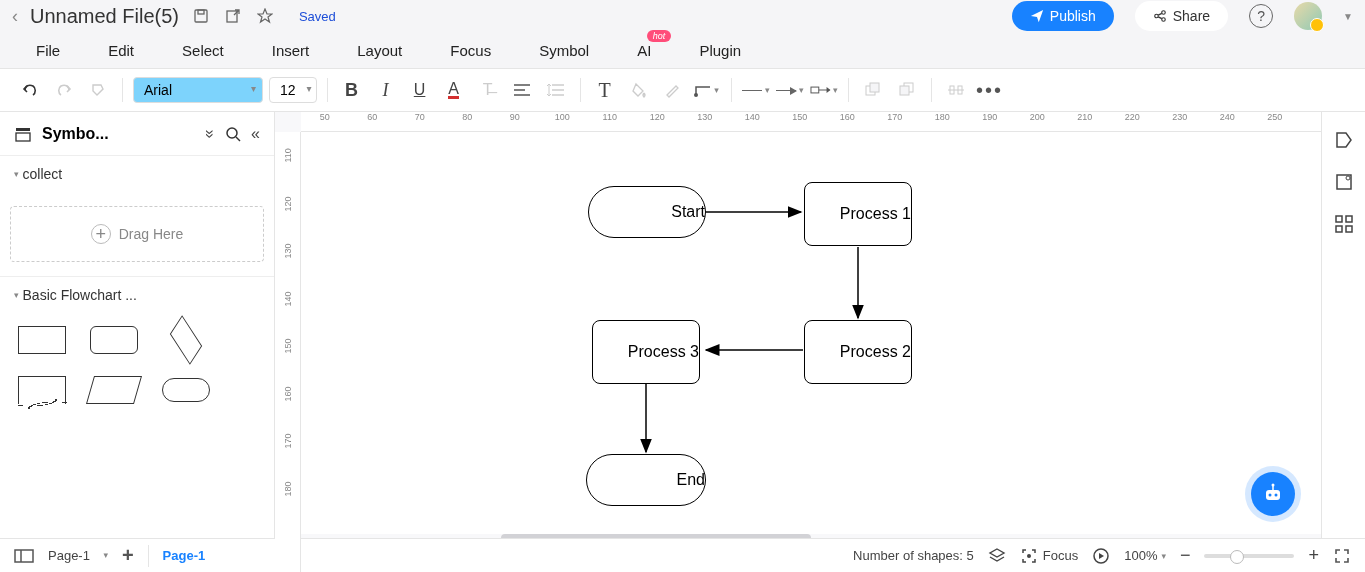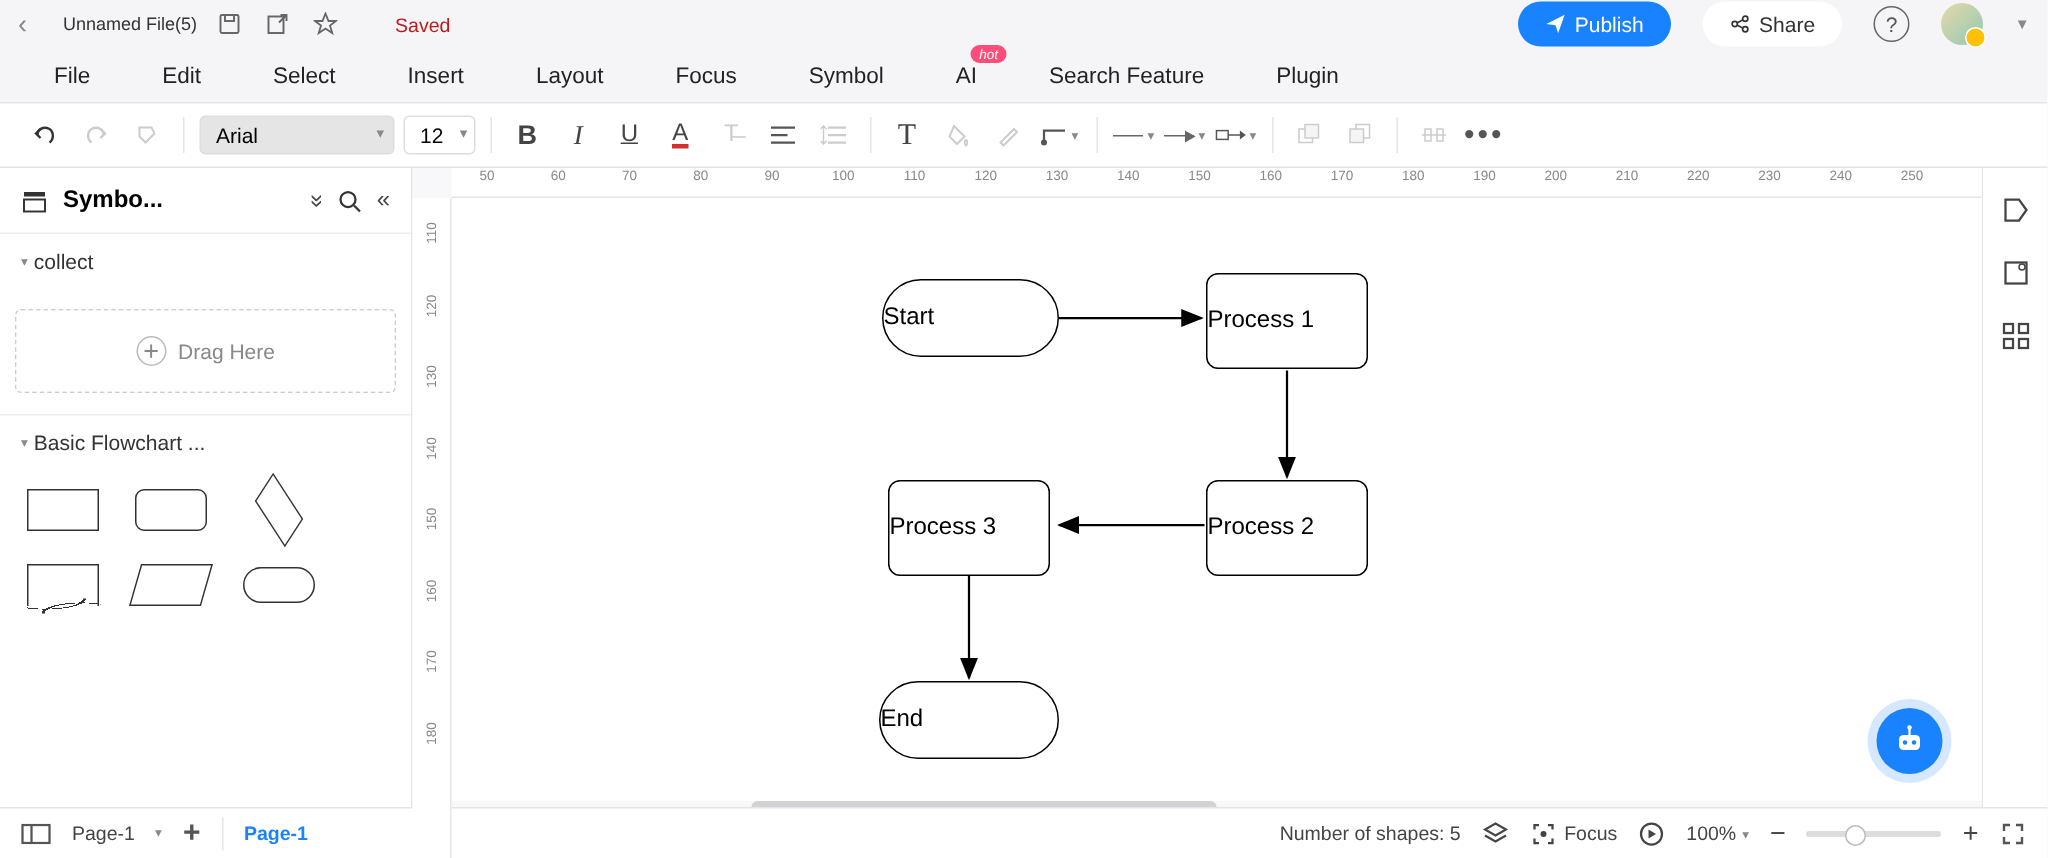--- a/index.html
+++ b/index.html
@@ -1,42 +1,42 @@
 <!DOCTYPE html>
 <html><head>
 <meta charset="utf-8">
 <style>
   * { box-sizing: border-box; margin: 0; padding: 0; font-family: Arial, sans-serif; }
   body { background: #f5f5f7; width: 1365px; height: 572px; overflow: hidden; position: relative; }
   
   
   .title-bar { height: 32px; display: flex; align-items: center; padding: 0 12px; gap: 12px; background: #f5f5f7; }
   .back-btn { color: #888; cursor: pointer; font-size: 18px; }
-  .title-text { font-size: 12px; color: #333; margin-left: 12px; }
+  .title-text { font-size: 20px; color: #333; }
   .title-icon { color: #666; cursor: pointer; width: 20px; height: 20px; display: flex; align-items: center; justify-content: center; }
-  .saved-text { color: #b91c1c; font-size: 13px; margin-left: 24px; }
+  .saved-text { color: #1d4ed8; font-size: 13px; margin-left: 12px; }
   .title-right { margin-left: auto; display: flex; align-items: center; gap: 21px; }
   .publish-btn { background: #1882ff; color: #fff; border: none; border-radius: 18px; padding: 7px 18px; font-size: 14px; display: flex; align-items: center; gap: 6px; cursor: pointer; }
   .share-btn { background: #fff; border: none; border-radius: 18px; padding: 7px 18px; font-size: 14px; display: flex; align-items: center; gap: 6px; cursor: pointer; color: #333; }
   .help-btn { width: 24px; height: 24px; border: 1.5px solid #666; border-radius: 50%; display: flex; align-items: center; justify-content: center; font-size: 14px; cursor: pointer; color: #555; }
   .avatar { width: 28px; height: 28px; border-radius: 50%; background: linear-gradient(135deg,#e8d9a8,#8fc9b5); position: relative; cursor: pointer; }
   .avatar::after { content: ''; position: absolute; bottom: -2px; right: -2px; width: 12px; height: 12px; background: #ffc107; border-radius: 50%; border: 1px solid #fff; }
   .caret-down { font-size: 10px; color: #888; }
   
   
   .menu-bar { height: 36px; display: flex; align-items: center; padding: 0 12px; gap: 0; background: #f5f5f7; }
   .menu-item { padding: 6px 24px; font-size: 15px; color: #222; cursor: pointer; position: relative; }
   .hot-badge { position: absolute; top: -6px; right: 4px; background: #ff4d7a; color: #fff; font-size: 9px; padding: 1px 6px; border-radius: 8px; font-style: italic; }
   
   
   .toolbar { height: 44px; background: #fff; border-top: 1px solid #e5e5e5; border-bottom: 1px solid #e5e5e5; display: flex; align-items: center; padding: 0 16px; gap: 6px; }
   .tool-btn { width: 28px; height: 28px; display: flex; align-items: center; justify-content: center; cursor: pointer; color: #444; font-size: 16px; }
   .tool-btn.disabled { color: #ccc; }
   .tool-sep { width: 1px; height: 24px; background: #e5e5e5; margin: 0 4px; }
-  .font-select { border: 1px solid #ddd; border-radius: 4px; padding: 4px 24px 4px 10px; font-size: 14px; background: #e5e5e5; position: relative; min-width: 130px; cursor: pointer; }
+  .font-select { border: 1px solid #ddd; border-radius: 4px; padding: 4px 24px 4px 10px; font-size: 14px; background: #7dd3fc; position: relative; min-width: 130px; cursor: pointer; }
   .font-select::after { content: '▾'; position: absolute; right: 6px; top: 5px; font-size: 10px; color: #888; }
   .size-select { border: 1px solid #ddd; border-radius: 4px; padding: 4px 20px 4px 10px; font-size: 14px; background: #fff; position: relative; min-width: 42px; cursor: pointer; }
   .size-select::after { content: '▾'; position: absolute; right: 4px; top: 5px; font-size: 10px; color: #888; }
   .bold-icon { font-weight: bold; font-size: 18px; }
   .italic-icon { font-style: italic; font-size: 18px; font-family: serif; }
   .underline-icon { text-decoration: underline; font-size: 16px; }
   .fontcolor-icon { font-size: 16px; border-bottom: 3px solid #d32f2f; line-height: 14px; }
   .line-sample { width: 28px; height: 1px; background: #666; }
   .arrow-sample { width: 28px; height: 1px; background: #666; position: relative; }
   .arrow-sample::after { content: ''; position: absolute; right: -1px; top: -3px; border-left: 7px solid #666; border-top: 4px solid transparent; border-bottom: 4px solid transparent; }
@@ -69,21 +69,21 @@
   
   .canvas-wrap { flex: 1; display: flex; position: relative; background: #f8f8fa; }
   .ruler-h { position: absolute; top: 0; left: 26px; right: 0; height: 20px; background: #fff; border-bottom: 1px solid #e5e5e5; display: flex; font-size: 9px; color: #888; overflow: hidden; z-index: 5; }
   .ruler-h span { min-width: 47.5px; text-align: center; }
   .ruler-v { position: absolute; top: 20px; left: 0; bottom: 0; width: 26px; background: #fff; border-right: 1px solid #e5e5e5; display: flex; flex-direction: column; font-size: 9px; color: #888; overflow: hidden; z-index: 5; }
   .ruler-v span { min-height: 47.5px; display: flex; align-items: center; justify-content: center; writing-mode: vertical-rl; transform: rotate(180deg); }
   .canvas { position: absolute; top: 20px; left: 26px; right: 0; bottom: 40px; background: #fff; overflow: hidden; }
   .hscroll-track { position: absolute; bottom: 30px; left: 26px; right: 0; height: 10px; }
   .hscroll-thumb { position: absolute; left: 200px; width: 310px; height: 8px; background: #d2d2d6; border-radius: 4px; }
   
-  .fc-shape { position: absolute; border: 1.5px solid #000; display: flex; align-items: center; justify-content: flex-start; font-size: 16px; color: #000; background: #fff; }
+  .fc-shape { position: absolute; border: 1.5px solid #000; display: flex; align-items: center; justify-content: flex-end; font-size: 16px; color: #000; background: #fff; }
   .fc-terminal { border-radius: 26px; }
   .fc-process { border-radius: 8px; }
   
   
   .sidebar-right { width: 44px; background: #fff; border-left: 1px solid #e5e5e5; display: flex; flex-direction: column; align-items: center; gap: 18px; padding-top: 16px; }
   .right-icon { width: 24px; height: 24px; display: flex; align-items: center; justify-content: center; color: #444; cursor: pointer; font-size: 18px; }
   
   
   .assistant { position: absolute; right: 70px; bottom: 56px; width: 44px; height: 44px; border-radius: 50%; background: #1882ff; display: flex; align-items: center; justify-content: center; box-shadow: 0 0 0 6px rgba(24,130,255,0.18); cursor: pointer; }
   .assistant svg { width: 24px; height: 24px; fill: #fff; }
@@ -151,21 +151,20 @@
   <div class="menu-item">Edit</div>
   <div class="menu-item">Select</div>
   <div class="menu-item">Insert</div>
   <div class="menu-item">Layout</div>
   <div class="menu-item">Focus</div>
   <div class="menu-item">Symbol</div>
   <div class="menu-item">
     <span>AI</span>
     <span class="hot-badge">hot</span>
   </div>
-  <div class="menu-item">Search Feature</div>
   <div class="menu-item">Plugin</div>
 </div>
 
 <div class="toolbar">
   <span class="tool-btn">
       <svg width="18" height="18" viewBox="0 0 18 18">
         <path d="M4 9 C4 5 8 3 12 5 C15 7 15 12 12 14" fill="none" stroke="#333" stroke-width="1.6"></path>
         <path d="M6 5 L3 8 L6 11" fill="none" stroke="#333" stroke-width="1.6"></path>
       </svg>
     </span>

